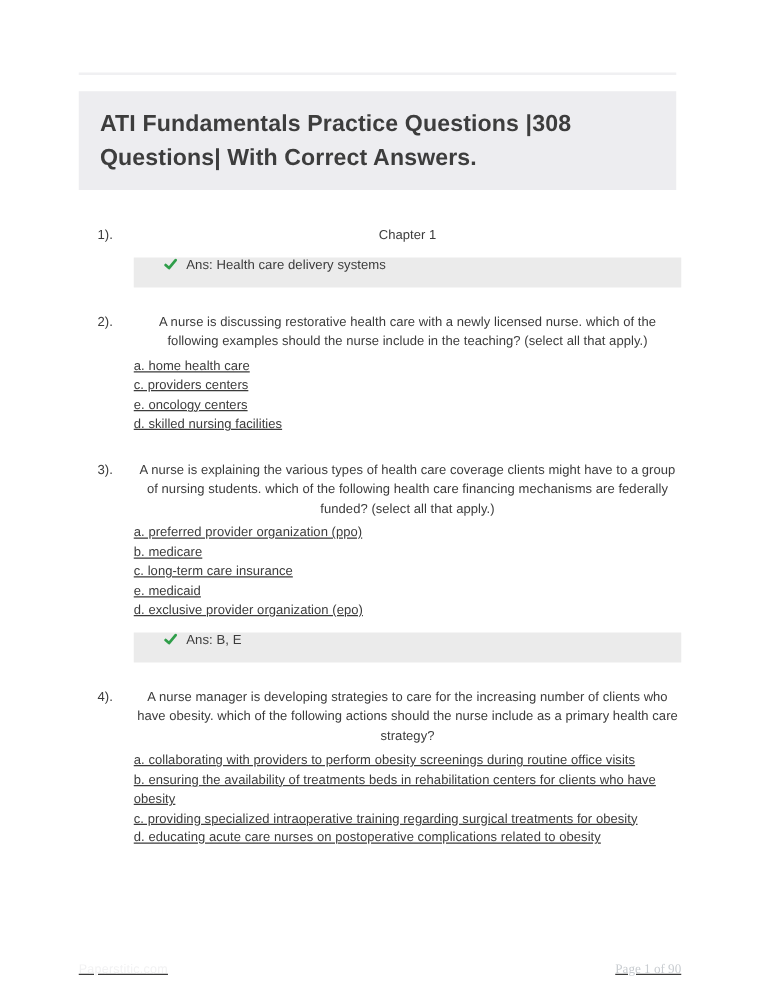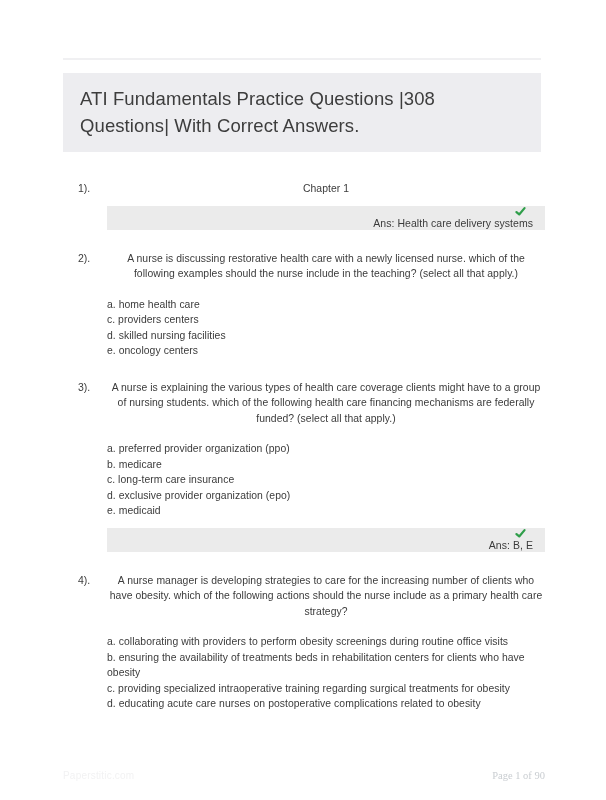--- a/index.html
+++ b/index.html
@@ -30,21 +30,21 @@
   .title-box{
     margin-top:13px;
     margin-right:4px;
     background:var(--title-bg);
     padding:12px 17px 13px 17px;
   }
   .title-box h1{
     margin:0;
     font-size:18.5px;
     line-height:27px;
-    font-weight:400;
+    font-weight:700;
     color:#3d3d3d;
     letter-spacing:.1px;
   }
   .content{
     padding-top:29px;
   }
   .question{
     display:flex;
     margin-bottom:21px;
   }
@@ -58,53 +58,54 @@
   }
   .q-body{flex:1;min-width:0;}
   .q-text{
     margin:0;
     font-size:10.4px;
     line-height:15.5px;
     letter-spacing:.05px;
     text-align:center;
   }
   .q-options{
-    margin-top:15px;
+    margin-top:4px;
+    text-decoration:underline;
   }
   .q-options .option{
     font-size:10.4px;
     line-height:15.5px;
     letter-spacing:.05px;
   }
   .answer-box{
     margin-top:9px;
     background:var(--answer-bg);
     height:24px;
     display:flex;
-    align-items:flex-end;
-    padding:0 12px;
+    align-items:flex-start;
+    padding:0 24px;
     box-sizing:border-box;
-    flex-direction:column;
   }
   .check{
     width:11px;height:11px;
     flex:0 0 11px;
     margin-right:7px;
   }
   .check path{stroke:var(--check);}
   .answer-text{
     font-size:10.5px;
     letter-spacing:.05px;
   }
   .footer{
     position:absolute;
     left:63px;right:61px;bottom:19px;
     display:flex;
     justify-content:space-between;
     align-items:baseline;
+    text-decoration:underline;
   }
   .watermark{
     font-size:10px;
     color:#f2f2f3;
     letter-spacing:.2px;
   }
   .page-info{
     font-family:"Liberation Serif",serif;
     font-size:10.5px;
     color:#c9cdd1;
@@ -135,36 +136,36 @@
     </div>
   </section>
 
   <section class="question">
     <span class="q-num">2).</span>
     <div class="q-body">
       <p class="q-text">A nurse is discussing restorative health care with a newly licensed nurse. which of the following examples should the nurse include in the teaching? (select all that apply.)</p>
       <div class="q-options">
             <div class="option">a. home health care</div>
             <div class="option">c. providers centers</div>
+            <div class="option">e. oncology centers</div>
             <div class="option">d. skilled nursing facilities</div>
-            <div class="option">e. oncology centers</div>
           </div>
     </div>
   </section>
 
   <section class="question">
     <span class="q-num">3).</span>
     <div class="q-body">
       <p class="q-text">A nurse is explaining the various types of health care coverage clients might have to a group of nursing students. which of the following health care financing mechanisms are federally funded? (select all that apply.)</p>
       <div class="q-options">
             <div class="option">a. preferred provider organization (ppo)</div>
             <div class="option">b. medicare</div>
             <div class="option">c. long-term care insurance</div>
+            <div class="option">e. medicaid</div>
             <div class="option">d. exclusive provider organization (epo)</div>
-            <div class="option">e. medicaid</div>
           </div>
       <div class="answer-box">
         <svg class="check" viewBox="0 0 12 12" aria-hidden="true">
           <path d="M1.6 6.6 L4.6 9.2 L10.4 2.3" fill="none" stroke-width="2.4" stroke-linecap="round" stroke-linejoin="round"></path>
         </svg>
         <span class="answer-text">Ans: B, E</span>
       </div>
     </div>
   </section>
 

